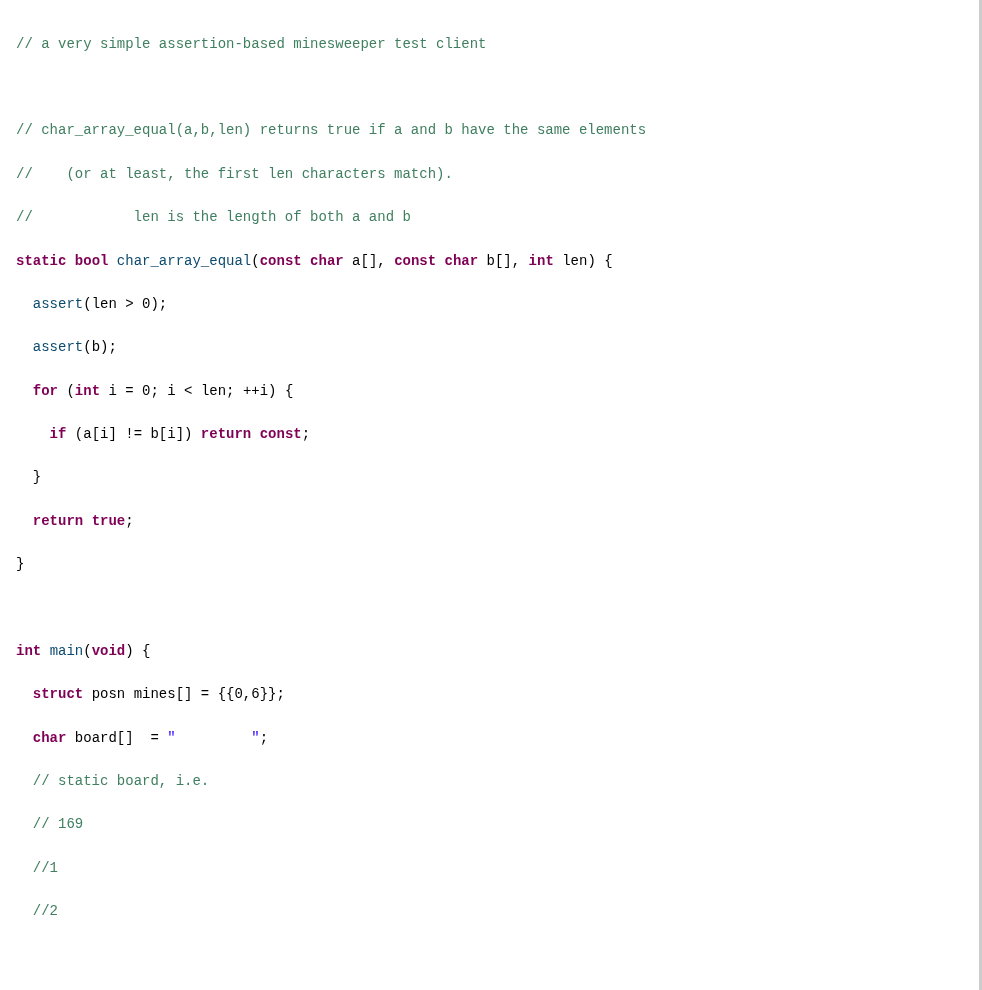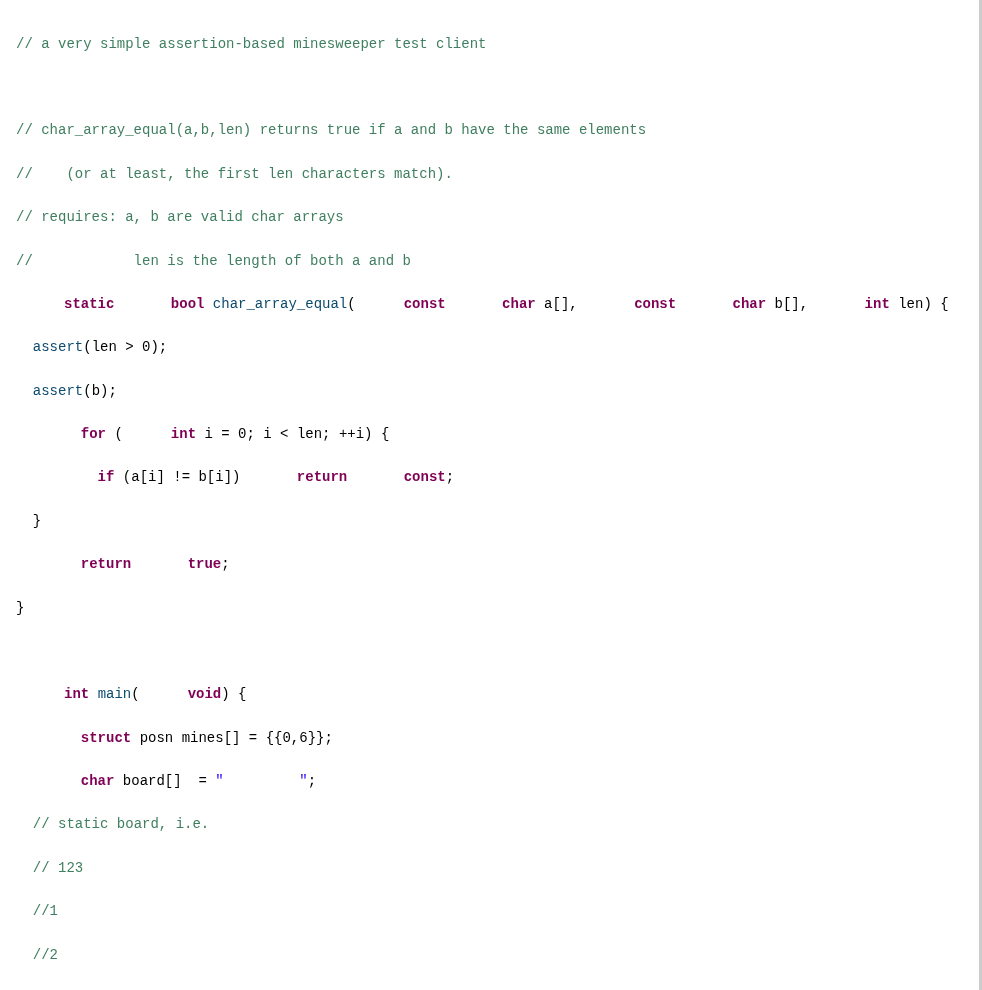--- a/index.html
+++ b/index.html
@@ -25,49 +25,48 @@
       white-space: pre;
     }
 
     .line {
       display: block;
       white-space: pre;
     }
 
     
     .c-comment   { color: #3f7f5f; font-family: Liberation Mono, monospace; }   
-    .c-keyword   { color: #7f0055; font-weight: bold; margin-left: 48px; }
+    .c-keyword   { color: #7f0055; font-weight: bold; }
     .c-string    { color: #2a00ff; }
     .c-plain     { color: #000000; }
     .c-orange    { color: #0c4a6e; }
   </style>
 </head>
 <body>
 
 <div class="code-container">
 <span class="line"><span class="c-comment">// a very simple assertion-based minesweeper test client</span></span>
 <span class="line"> </span>
 <span class="line"><span class="c-comment">// char_array_equal(a,b,len) returns true if a and b have the same elements</span></span>
 <span class="line"><span class="c-comment">//    (or at least, the first len characters match).</span></span>
-<span class="line"><span class="c-comment">// requires: a, b are valid char arrays</span></span>
 <span class="line"><span class="c-comment">//            len is the length of both a and b</span></span>
 <span class="line"><span class="c-keyword">static</span> <span class="c-keyword">bool</span> <span class="c-orange">char_array_equal</span><span class="c-plain">(</span><span class="c-keyword">const</span> <span class="c-keyword">char</span> <span class="c-plain">a[], </span><span class="c-keyword">const</span> <span class="c-keyword">char</span> <span class="c-plain">b[], </span><span class="c-keyword">int</span> <span class="c-plain">len) {</span></span>
 <span class="line">  <span class="c-orange">assert</span><span class="c-plain">(len &gt; 0);</span></span>
 <span class="line">  <span class="c-orange">assert</span><span class="c-plain">(b);</span></span>
 <span class="line">  <span class="c-keyword">for</span> <span class="c-plain">(</span><span class="c-keyword">int</span> <span class="c-plain">i = 0; i &lt; len; ++i) {</span></span>
 <span class="line">    <span class="c-keyword">if</span> <span class="c-plain">(a[i] != b[i]) </span><span class="c-keyword">return</span> <span class="c-keyword">const</span><span class="c-plain">;</span></span>
 <span class="line">  <span class="c-plain">}</span></span>
 <span class="line">  <span class="c-keyword">return</span> <span class="c-keyword">true</span><span class="c-plain">;</span></span>
 <span class="line"><span class="c-plain">}</span></span>
 <span class="line"> </span>
 <span class="line"><span class="c-keyword">int</span> <span class="c-orange">main</span><span class="c-plain">(</span><span class="c-keyword">void</span><span class="c-plain">) {</span></span>
 <span class="line">  <span class="c-keyword">struct</span> <span class="c-plain">posn mines[] = {{0,6}};</span></span>
 <span class="line">  <span class="c-keyword">char</span> <span class="c-plain">board[]  = </span><span class="c-string">"         "</span><span class="c-plain">;</span></span>
 <span class="line">  <span class="c-comment">// static board, i.e.</span></span>
-<span class="line">  <span class="c-comment">// 123</span></span>
+<span class="line">  <span class="c-comment">// 169</span></span>
 <span class="line">  <span class="c-comment">//1</span></span>
 <span class="line">  <span class="c-comment">//2</span></span>
 
 
 
 
 
 
 
 

